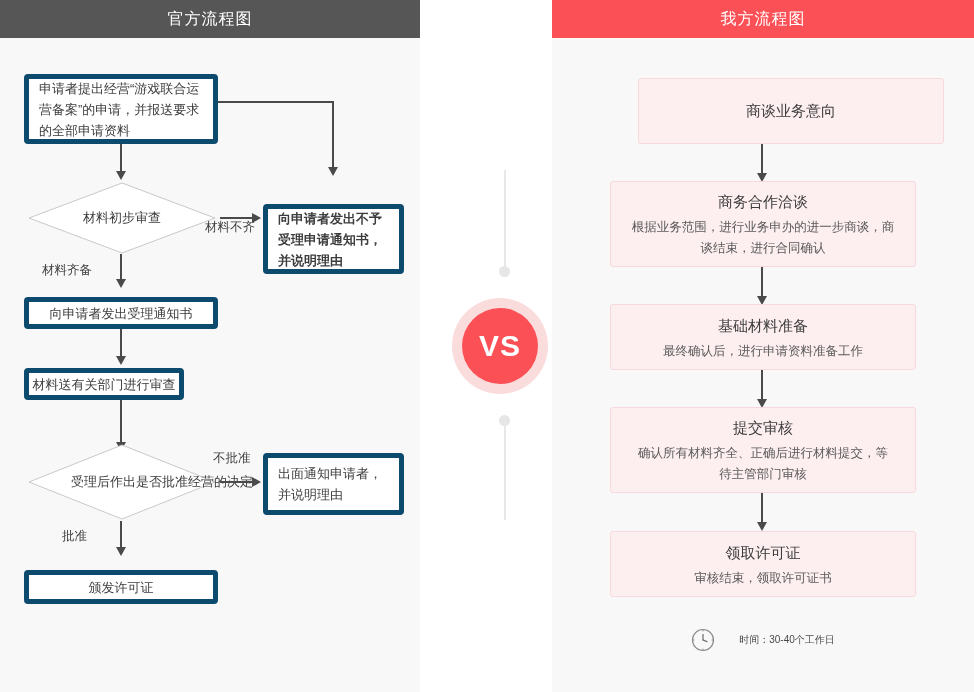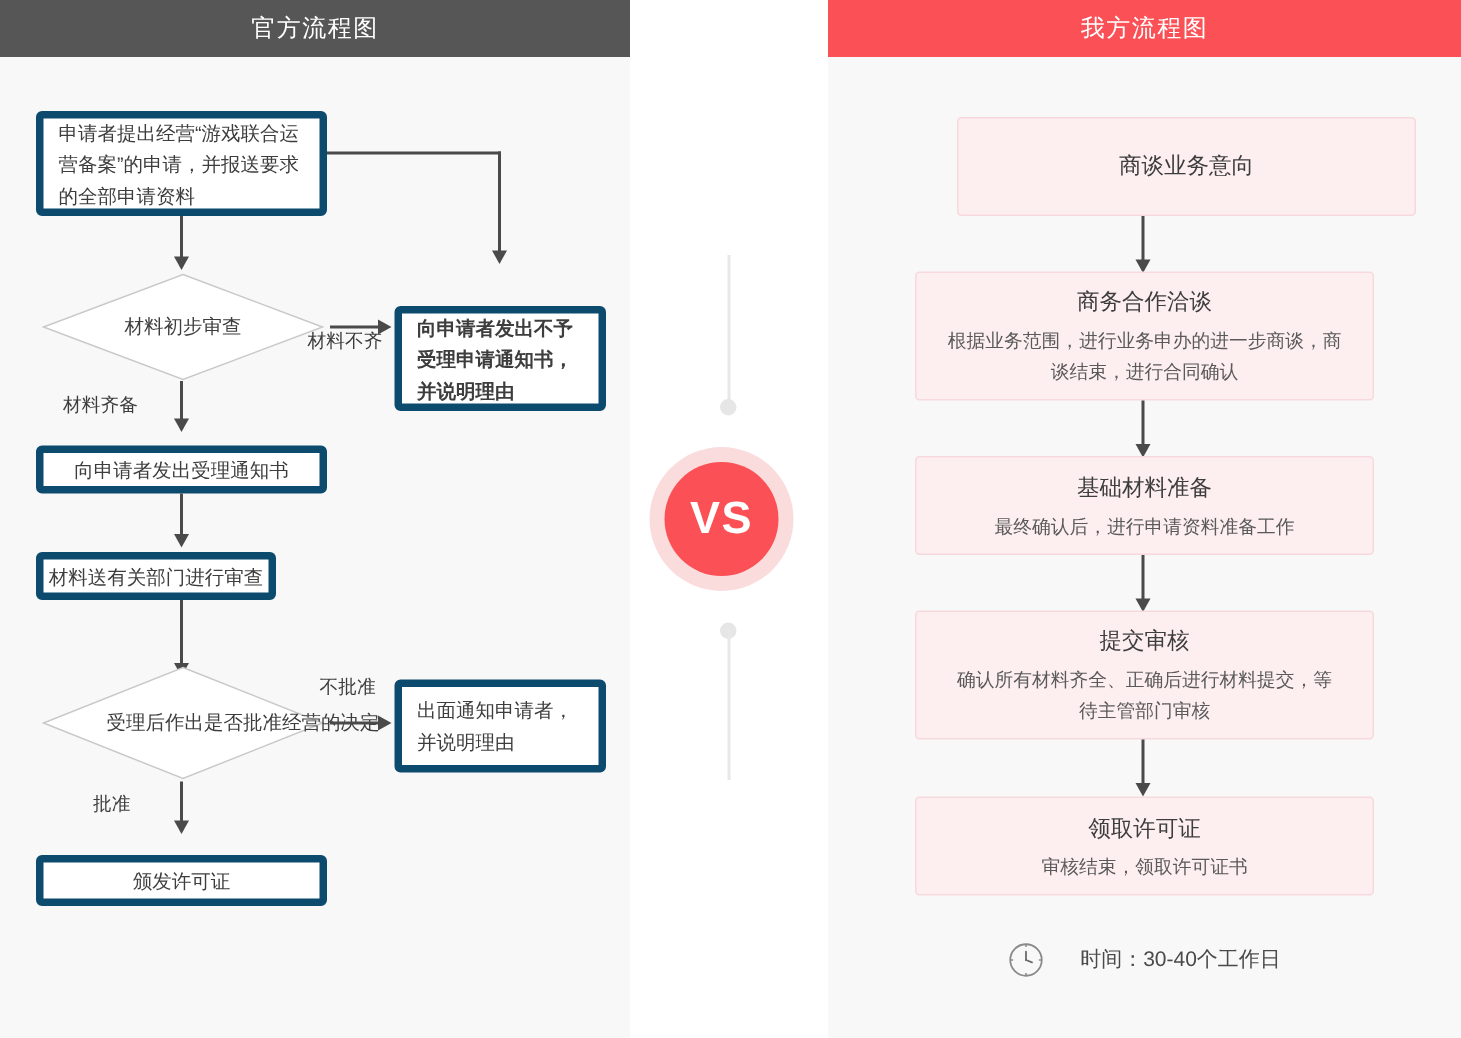--- a/index.html
+++ b/index.html
@@ -53,21 +53,21 @@
   .arrow-right{
     position:absolute;width:0;height:0;
     border-top:5px solid transparent;border-bottom:5px solid transparent;
     border-left:9px solid #4a4a4a;
   }
   .edge-label{
     position:absolute;color:#3d3d3d;font-size:12.5px;white-space:nowrap;
   }
 
   
-  #center{position:absolute;left:420px;top:0;width:132px;height:692px;background:#ffffff;}
+  #center{position:absolute;left:439px;top:0;width:132px;height:692px;background:#ffffff;}
   .cline{position:absolute;left:65px;width:2px;background:#e8e8e8;}
   .cdot{position:absolute;width:11px;height:11px;border-radius:50%;background:#e6e6e6;left:60px;}
   #vs-badge{
     position:absolute;left:13px;top:298px;width:96px;height:96px;border-radius:50%;
     background:#fbdcdd;display:flex;align-items:center;justify-content:center;
   }
   #vs-inner{
     width:76px;height:76px;border-radius:50%;background:#fb5055;
     display:flex;align-items:center;justify-content:center;
     color:#ffffff;font-size:30px;font-weight:bold;letter-spacing:1px;
@@ -86,21 +86,21 @@
   .rconn{position:absolute;left:761px;width:2px;background:#4a4a4a;}
   .rarrow{
     position:absolute;left:757px;width:0;height:0;
     border-left:5px solid transparent;border-right:5px solid transparent;
     border-top:9px solid #4a4a4a;
   }
 
   #footer-time{
     position:absolute;left:610px;top:620px;width:306px;height:40px;
     display:flex;align-items:center;justify-content:center;gap:24px;
-    color:#4a4a4a;font-size:14px;
+    color:#4a4a4a;font-size:10px;
   }
   #footer-time .clock{display:block;}
 </style>
 </head>
 <body>
 
 <div class="stage">
 
   <div class="panel" id="panel-left">
     <div class="panel-header" id="header-left">

